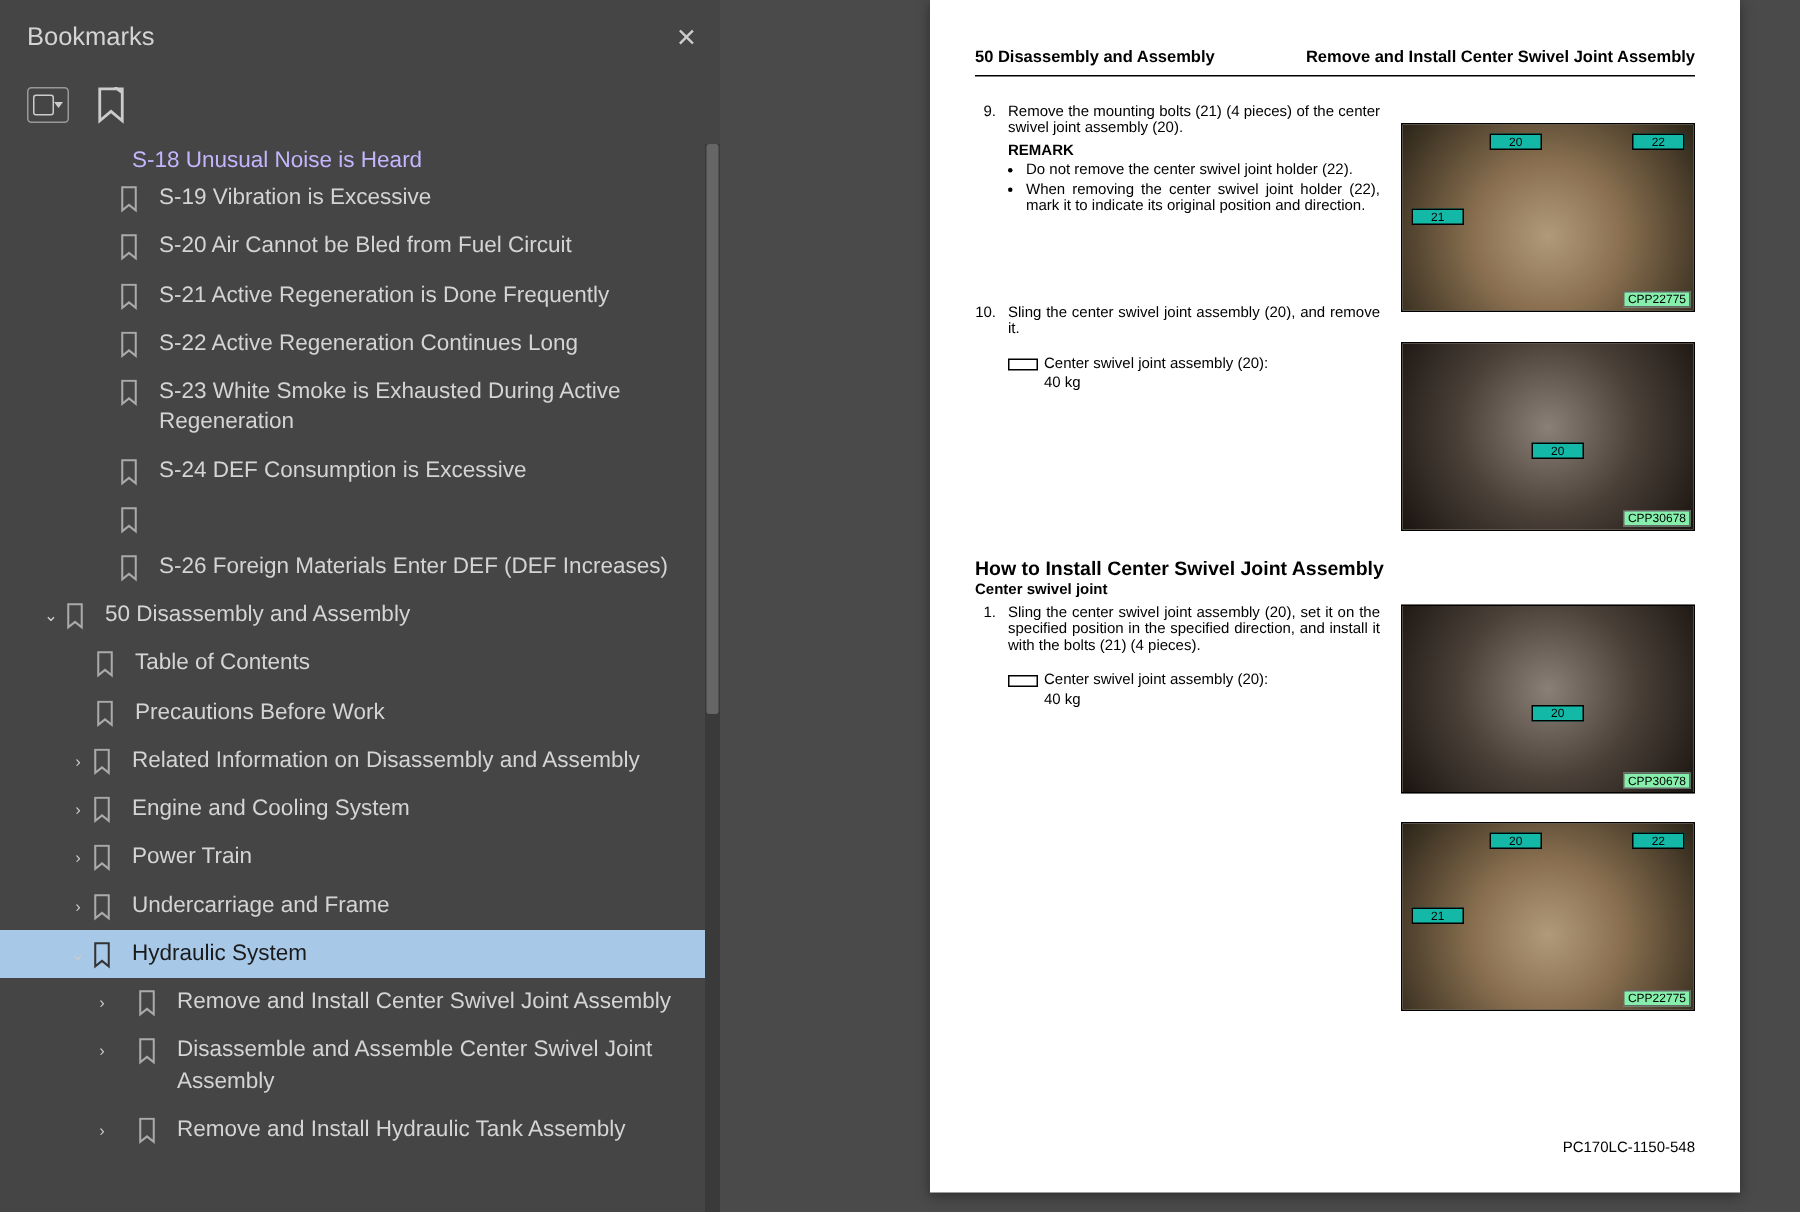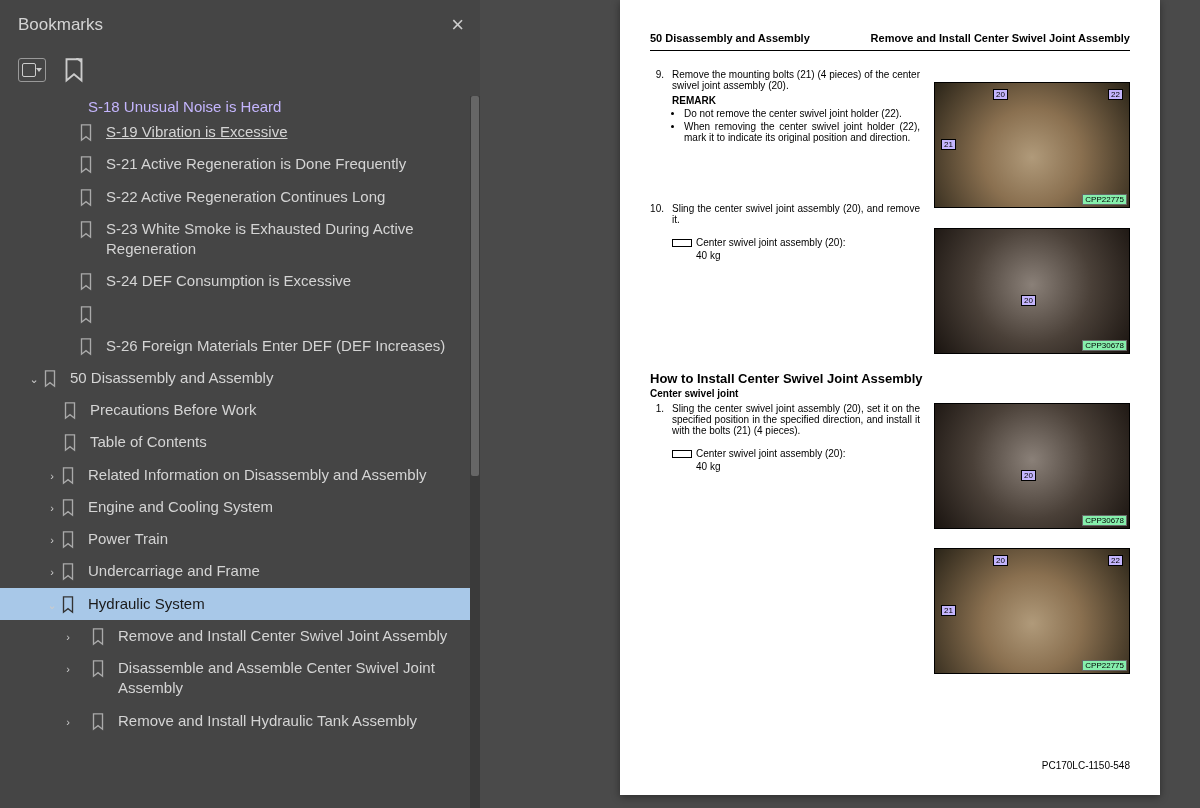--- a/index.html
+++ b/index.html
@@ -14,21 +14,21 @@
 .close-x { font-size: 22px; cursor: pointer; color: #ccc; font-weight: 300; }
 .tree { flex: 1; overflow-y: hidden; position: relative; padding-bottom: 10px; }
 .tree-scroll { position: absolute; right: 0; top: 0; bottom: 0; width: 10px; background: #3a3a3a; }
 .tree-thumb { position: absolute; left: 1px; right: 1px; top: 0; height: 380px; background: #666; border-radius: 2px; }
 .row { display: flex; align-items: flex-start; padding: 6px 8px 6px 8px; font-size: 15px; line-height: 1.35; cursor: pointer; }
 .row.sel { background: #a8c8e8; color: #1a1a1a; }
 .chev { width: 16px; flex-shrink: 0; margin-top: 4px; color: #ccc; font-size: 11px; text-align: center; }
 .bm-icon { width: 16px; height: 18px; flex-shrink: 0; margin-right: 12px; margin-top: 2px; position: relative; }
 .bm-icon svg { width: 16px; height: 18px; }
 .row-text { flex: 1; padding-right: 20px; }
-.row.under .row-text { text-decoration: underline; }
+.row.under .row-text { }
 .ind1 { padding-left: 78px; }
 .ind1b { padding-left: 26px; }
 .ind2 { padding-left: 62px; }
 .ind3 { padding-left: 44px; }
 .ind4 { padding-left: 60px; }
 .ind4 .chev { margin-right: 14px; }
 .collapse-handle { position: absolute; left: 480px; top: 0; bottom: 0; width: 16px; background: #585858; display: flex; align-items: center; justify-content: center; cursor: pointer; }
 .collapse-handle span { color: #bbb; font-size: 12px; }
 .viewer { flex: 1; background: #4a4a4a; height: 808px; position: relative; overflow: hidden; }
 .page { position: absolute; left: 140px; top: 0; width: 540px; height: 795px; background: #fff; box-shadow: 0 2px 8px rgba(0,0,0,0.4); color: #000; font-family: Arial, sans-serif; }
@@ -39,21 +39,21 @@
 .steptxt { flex: 1; text-align: justify; padding-right: 10px; }
 .remark { font-weight: bold; margin: 4px 0 2px 0; }
 .bullets { padding-left: 12px; }
 .bullets li { margin-bottom: 2px; list-style: disc; text-align: justify; }
 .fig { width: 196px; height: 126px; border: 1.5px solid #000; background: #cbbba6; position: absolute; right: 30px; overflow: hidden; }
 .fig1 { top: 82px; }
 .fig2 { top: 228px; }
 .fig3 { top: 403px; }
 .fig4 { top: 548px; }
 .figlabel { position: absolute; background: #86efac; border: 1px solid #666; font-size: 8px; padding: 0 2px; bottom: 2px; right: 2px; }
-.callout { position: absolute; background: #c4b5fd; border: 0.5px solid #000; font-size: 8px; padding: 0 2px; }
+.callout { position: absolute; background: #14b8a6; border: 0.5px solid #000; font-size: 8px; padding: 0 12px; }
 .subassy { margin-left: 22px; padding: 4px 0 2px 24px; position: relative; }
 .subassy::before { content: ""; position: absolute; left: 0; top: 6px; width: 18px; height: 6px; border: 1px solid #000; background: #fff; }
 .subval { margin-left: 46px; }
 .h2 { font-size: 13px; font-weight: bold; margin: 40px 0 2px 0; }
 .h3 { font-size: 10px; font-weight: bold; margin-bottom: 4px; }
 .page-ftr { position: absolute; bottom: 24px; left: 30px; right: 30px; display: flex; justify-content: flex-end; font-size: 10px; font-weight: normal; }
 .machinery { position: absolute; inset: 0; background: radial-gradient(circle at 50% 60%, #b09a7a 0%, #8a7050 40%, #2a2418 100%); }
 .machinery2 { position: absolute; inset: 0; background: radial-gradient(circle at 50% 45%, #8a8078 0%, #4a4038 50%, #1a1410 100%); }
 .cut { position: absolute; top: -4px; left: 88px; color: #c4b5fd; font-size: 15px; padding: 6px 0; width: 360px; overflow: hidden; white-space: nowrap; }
 </style>
@@ -82,20 +82,26 @@
         <div class="row ind1 under">
           <span class="bm-icon"><svg viewBox="0 0 16 20">
               <path d="M3 1 h10 v17 l-5 -4 l-5 4 z" fill="none" stroke="#aaa" stroke-width="1.5"></path>
             </svg></span>
           <span class="row-text">S-19 Vibration is Excessive</span>
         </div>
         <div class="row ind1">
           <span class="bm-icon"><svg viewBox="0 0 16 20">
               <path d="M3 1 h10 v17 l-5 -4 l-5 4 z" fill="none" stroke="#aaa" stroke-width="1.5"></path>
             </svg></span>
+          <span class="row-text">S-20 Air Cannot be Bled from Fuel Circuit</span>
+        </div>
+        <div class="row ind1">
+          <span class="bm-icon"><svg viewBox="0 0 16 20">
+              <path d="M3 1 h10 v17 l-5 -4 l-5 4 z" fill="none" stroke="#aaa" stroke-width="1.5"></path>
+            </svg></span>
           <span class="row-text">S-21 Active Regeneration is Done Frequently</span>
         </div>
         <div class="row ind1">
           <span class="bm-icon"><svg viewBox="0 0 16 20">
               <path d="M3 1 h10 v17 l-5 -4 l-5 4 z" fill="none" stroke="#aaa" stroke-width="1.5"></path>
             </svg></span>
           <span class="row-text">S-22 Active Regeneration Continues Long</span>
         </div>
         <div class="row ind1">
           <span class="bm-icon"><svg viewBox="0 0 16 20">
@@ -124,27 +130,27 @@
           <span class="chev">⌄</span>
           <span class="bm-icon"><svg viewBox="0 0 16 20">
               <path d="M3 1 h10 v17 l-5 -4 l-5 4 z" fill="none" stroke="#aaa" stroke-width="1.5"></path>
             </svg></span>
           <span class="row-text">50 Disassembly and Assembly</span>
         </div>
         <div class="row ind2">
           <span class="bm-icon"><svg viewBox="0 0 16 20">
               <path d="M3 1 h10 v17 l-5 -4 l-5 4 z" fill="none" stroke="#aaa" stroke-width="1.5"></path>
             </svg></span>
+          <span class="row-text">Table of Contents</span>
+        </div>
+        <div class="row ind2">
+          <span class="bm-icon"><svg viewBox="0 0 16 20">
+              <path d="M3 1 h10 v17 l-5 -4 l-5 4 z" fill="none" stroke="#aaa" stroke-width="1.5"></path>
+            </svg></span>
           <span class="row-text">Precautions Before Work</span>
-        </div>
-        <div class="row ind2">
-          <span class="bm-icon"><svg viewBox="0 0 16 20">
-              <path d="M3 1 h10 v17 l-5 -4 l-5 4 z" fill="none" stroke="#aaa" stroke-width="1.5"></path>
-            </svg></span>
-          <span class="row-text">Table of Contents</span>
         </div>
         <div class="row ind3">
           <span class="chev">›</span>
           <span class="bm-icon"><svg viewBox="0 0 16 20">
               <path d="M3 1 h10 v17 l-5 -4 l-5 4 z" fill="none" stroke="#aaa" stroke-width="1.5"></path>
             </svg></span>
           <span class="row-text">Related Information on Disassembly and Assembly</span>
         </div>
         <div class="row ind3">
           <span class="chev">›</span>

